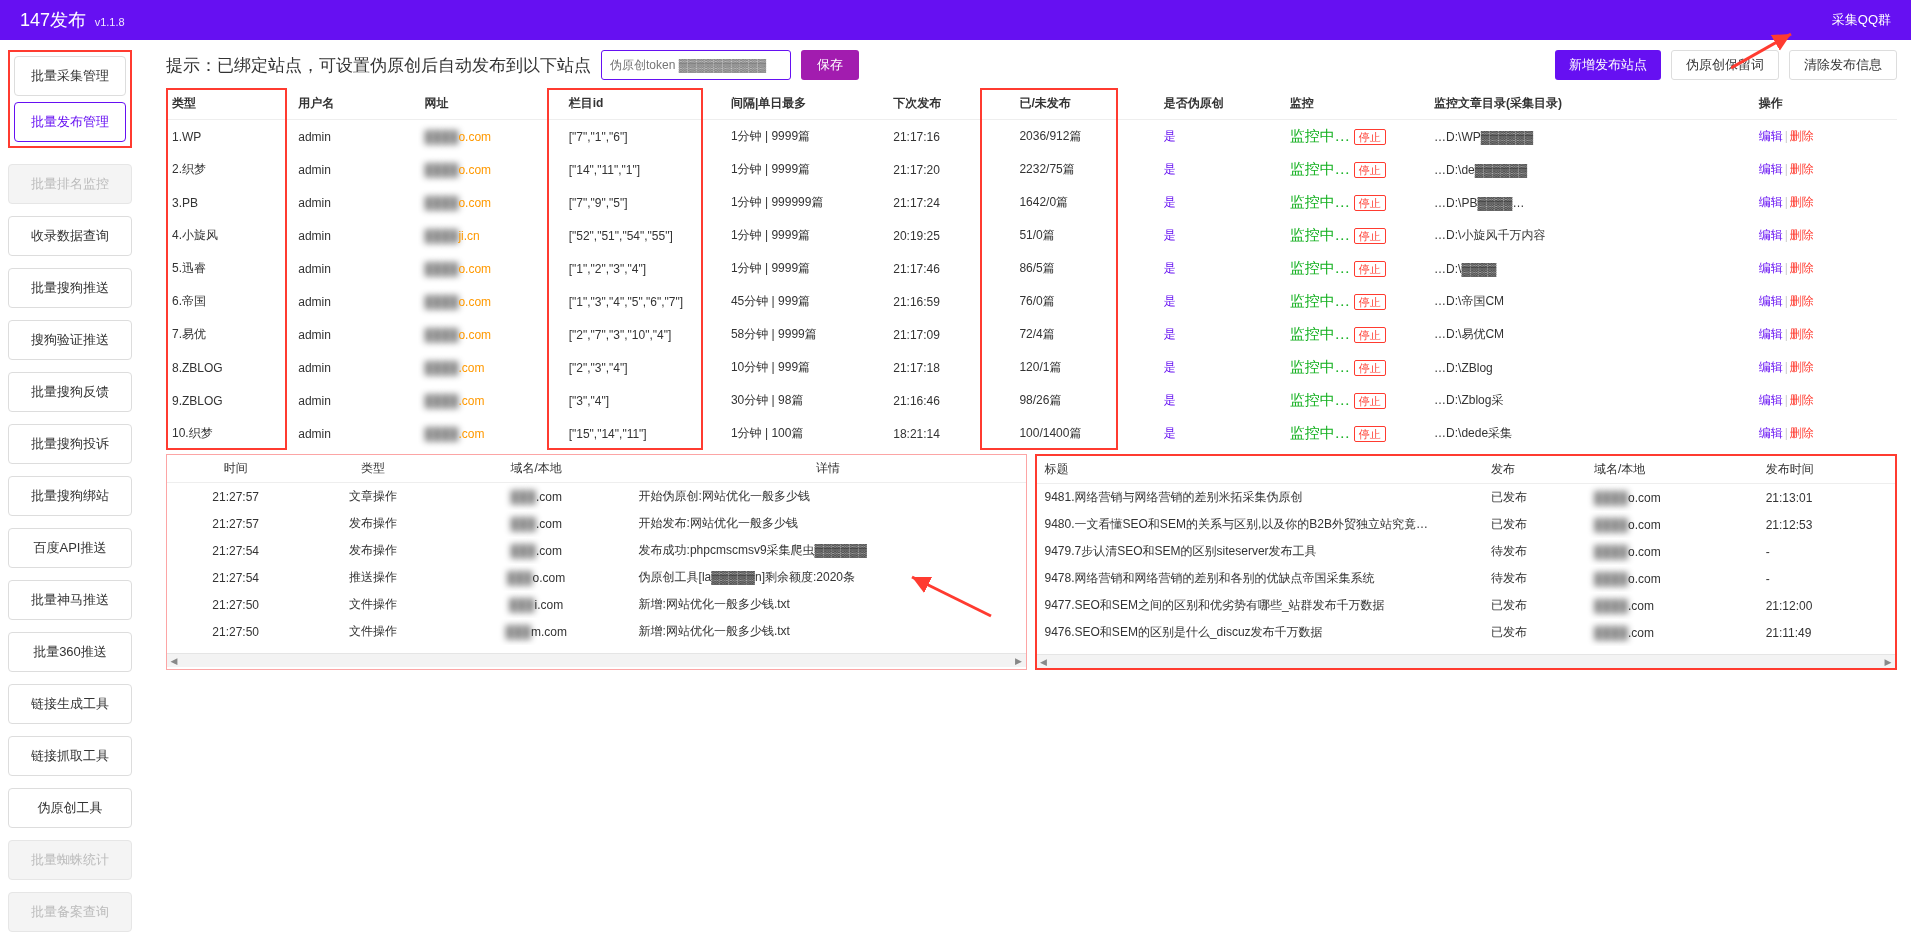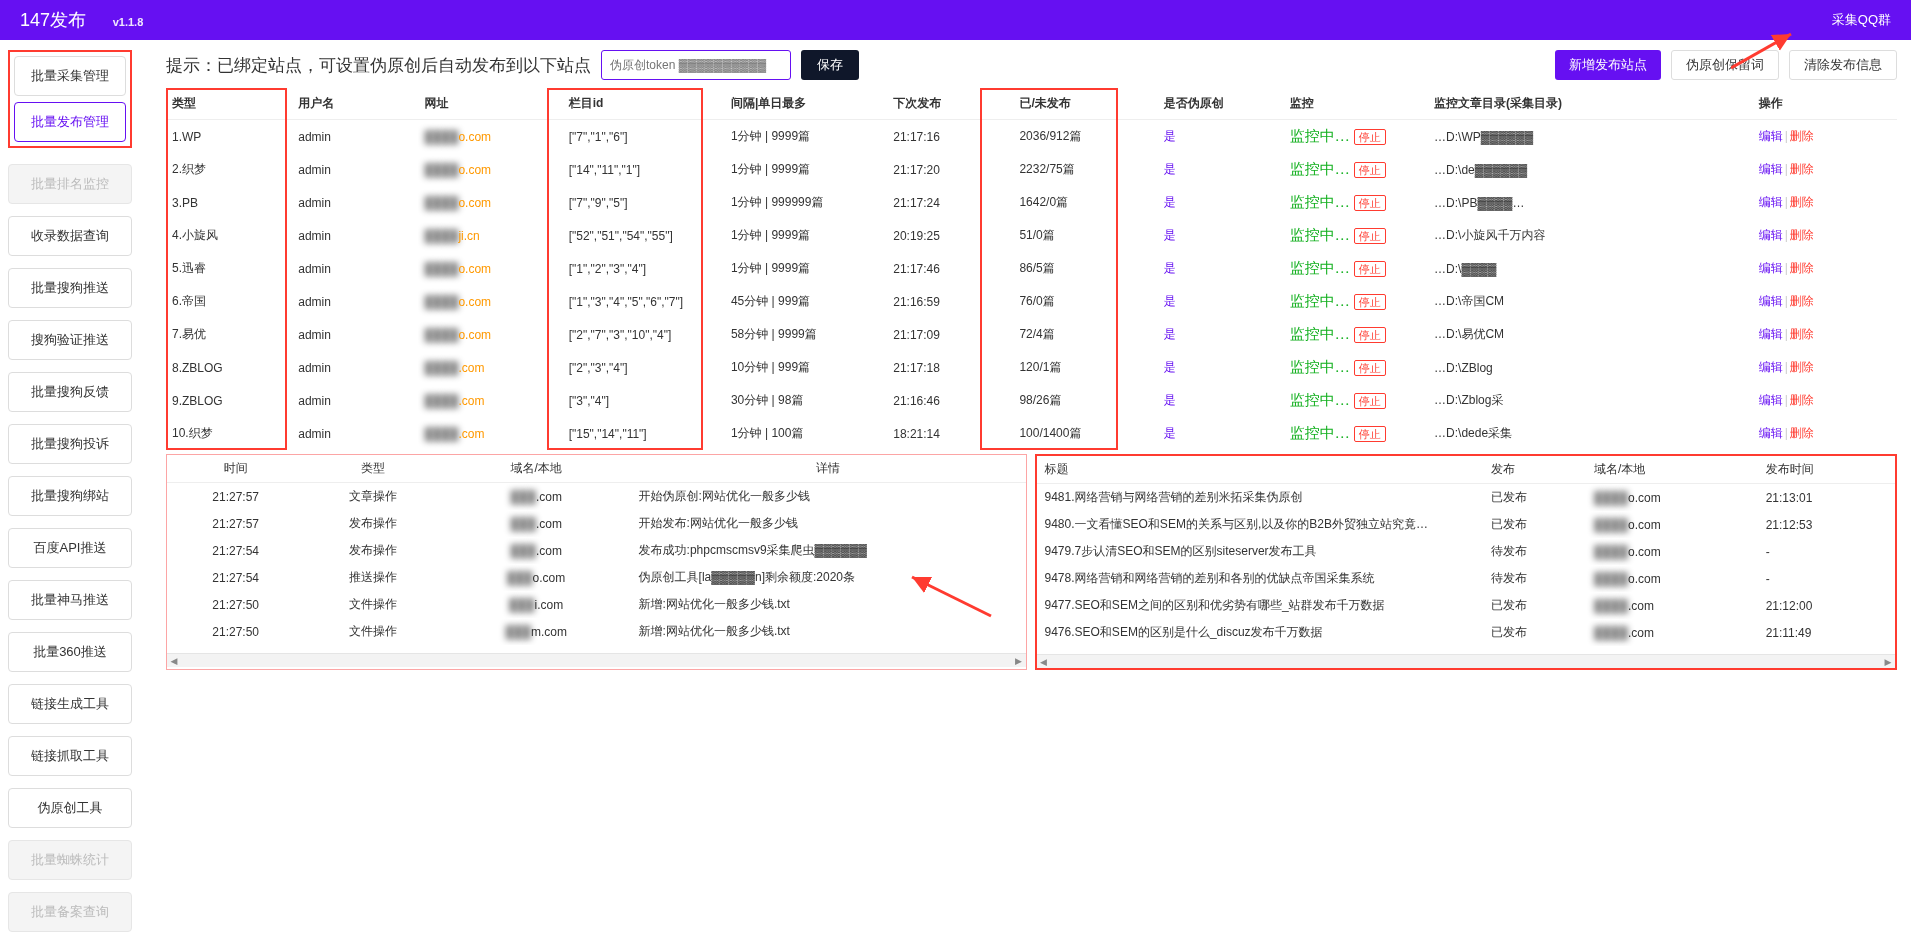--- a/index.html
+++ b/index.html
@@ -9,21 +9,21 @@
     .top-header {
       background: #6610f2;
       color: #fff;
       height: 40px;
       display: flex;
       align-items: center;
       padding: 0 20px;
       justify-content: space-between;
     }
     .app-title { font-size: 18px; font-weight: 500; }
-    .app-version { font-size: 11px; margin-left: 23px; opacity: 0.9; font-weight: bold; }
+    .app-version { font-size: 11px; margin-left: 5px; opacity: 0.9; }
     .top-right-link { font-size: 13px; cursor: pointer; }
 
     
     .layout { display: flex; }
     .sidebar {
       width: 140px;
       padding: 10px 8px;
       flex-shrink: 0;
     }
     .sidebar-btn {
@@ -63,21 +63,21 @@
     .token-input {
       height: 30px;
       width: 190px;
       border: 1px solid #6610f2;
       border-radius: 3px;
       padding: 0 8px;
       font-size: 12px;
       color: #888;
     }
     .btn-save {
-      background: #0f172a;
+      background: #a21caf;
       color: #fff;
       border: none;
       border-radius: 3px;
       height: 30px;
       padding: 0 16px;
       font-size: 13px;
       cursor: pointer;
     }
     .hint-spacer { flex: 1; }
     .btn-primary {

